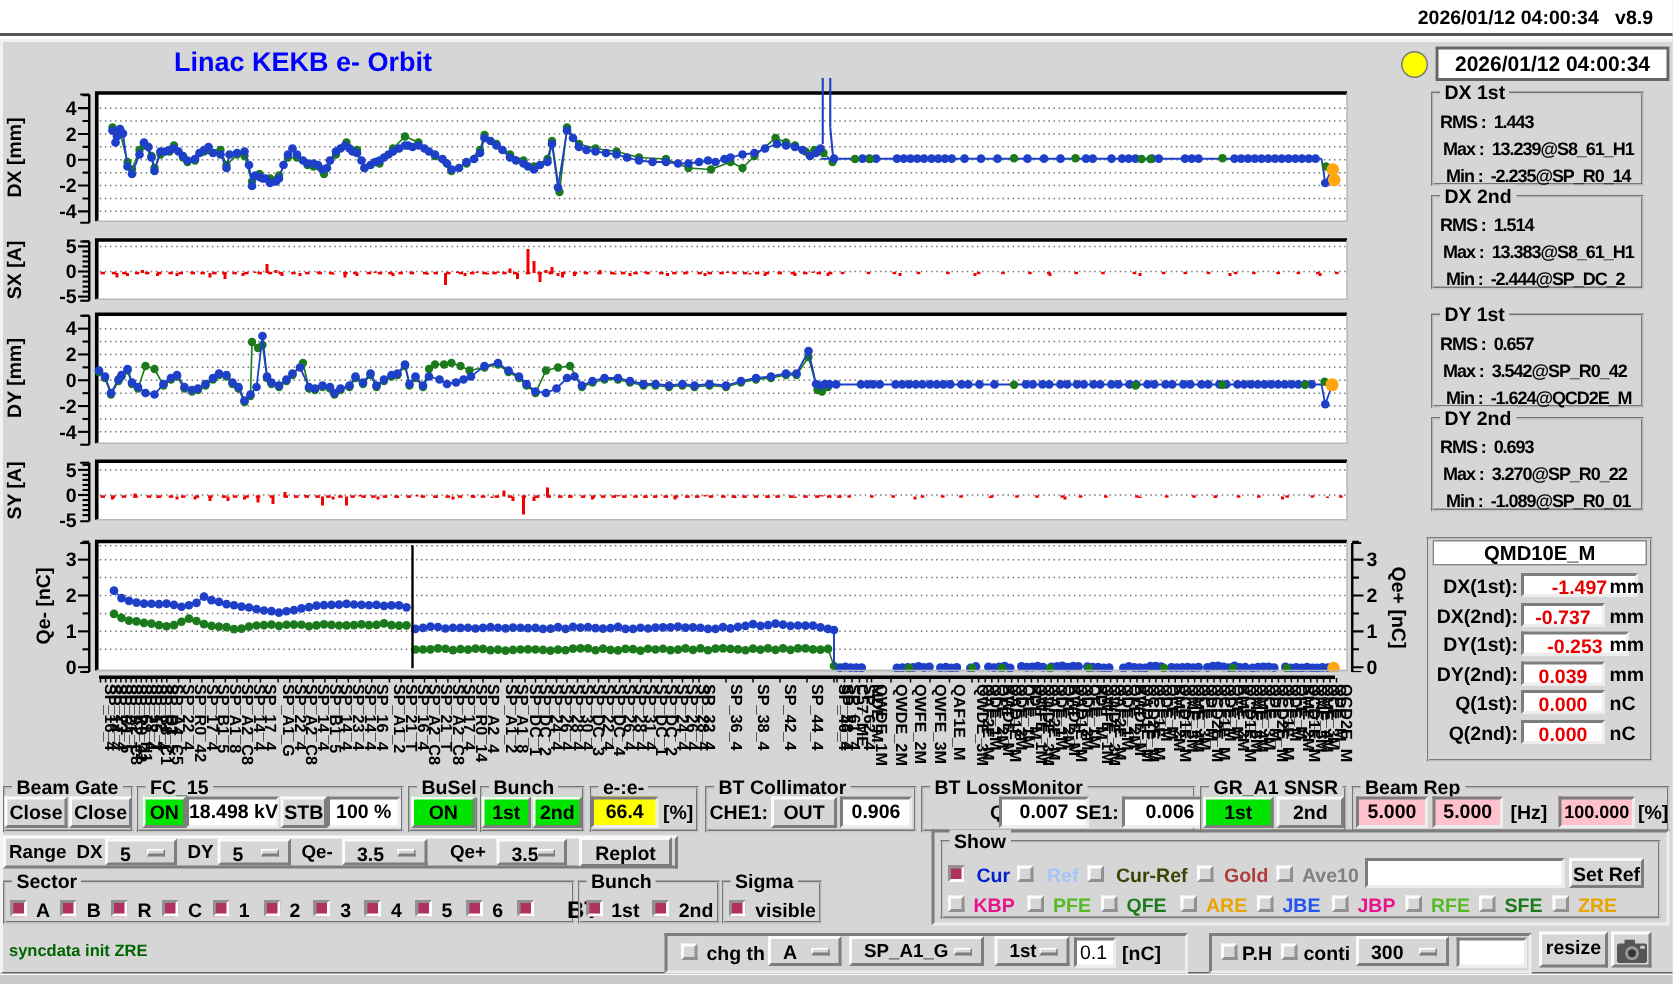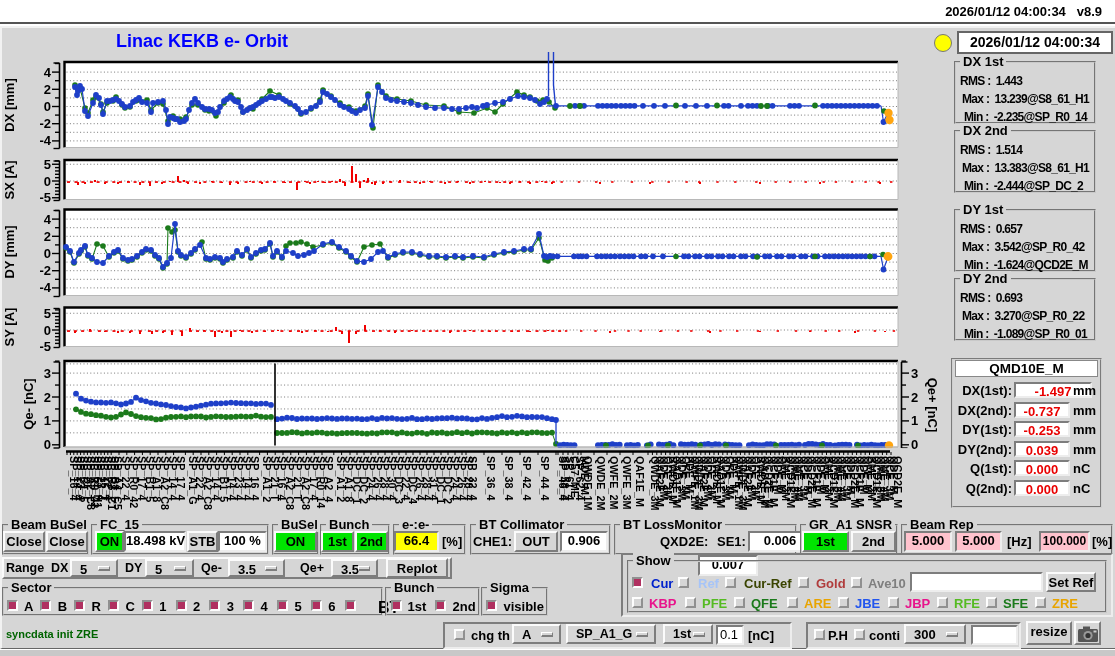--- a/index.html
+++ b/index.html
@@ -1501,21 +1501,21 @@
 <line x1="878.1" y1="426.0" x2="878.1" y2="429.0" stroke="#000" stroke-width="1"></line>
 <text x="881.3" y="430.0" font-size="10.8" font-weight="bold" fill="#000" transform="rotate(90 881.3 430.0)">QME_4M</text>
 <line x1="882.4" y1="426.0" x2="882.4" y2="429.0" stroke="#000" stroke-width="1"></line>
 <text x="885.6" y="430.0" font-size="10.8" font-weight="bold" fill="#000" transform="rotate(90 885.6 430.0)">QCE_3M</text>
 <line x1="886.7" y1="426.0" x2="886.7" y2="429.0" stroke="#000" stroke-width="1"></line>
 <text x="889.9" y="430.0" font-size="10.8" font-weight="bold" fill="#000" transform="rotate(90 889.9 430.0)">QDE_M</text>
 <line x1="891.0" y1="426.0" x2="891.0" y2="429.0" stroke="#000" stroke-width="1"></line>
 <text x="894.2" y="430.0" font-size="10.8" font-weight="bold" fill="#000" transform="rotate(90 894.2 430.0)">QCD2E_M</text>
 </svg>
 <div class="gf" style="left:2px;top:524px;width:87px;height:31px;"></div>
-<div class="gl" style="left:8px;top:517px;">Beam BuSel</div>
+<div class="gl" style="left:8px;top:517px;">Beam Gate</div>
 <div class="btn" style="left:3px;top:531px;width:42px;height:21px;">Close</div>
 <div class="btn" style="left:46px;top:531px;width:42px;height:21px;">Close</div>
 <div class="gf" style="left:91px;top:524px;width:178px;height:31px;"></div>
 <div class="gl" style="left:97px;top:517px;">FC_15</div>
 <div class="btn grn" style="left:95px;top:531px;width:29px;height:21px;">ON</div>
 <div class="ent" style="left:124px;top:531px;width:62px;height:21px;">18.498 kV</div>
 <div class="btn" style="left:187px;top:531px;width:31px;height:21px;">STB</div>
 <div class="ent" style="left:218px;top:531px;width:49px;height:21px;">100 %</div>
 <div class="gf" style="left:272px;top:524px;width:47px;height:31px;"></div>
 <div class="gl" style="left:278px;top:517px;">BuSel</div>
@@ -1529,21 +1529,21 @@
 <div class="ent yel" style="left:394px;top:531px;width:45px;height:21px;">66.4</div>
 <div style="position:absolute;left:442px;top:534px;font-size:13px;font-weight:bold;color:#000;white-space:nowrap;">[%]</div>
 <div class="gf" style="left:470px;top:524px;width:141px;height:31px;"></div>
 <div class="gl" style="left:476px;top:517px;">BT Collimator</div>
 <div style="position:absolute;left:473px;top:534px;font-size:13px;font-weight:bold;color:#000;white-space:nowrap;">CHE1:</div>
 <div class="btn" style="left:514px;top:531px;width:44px;height:21px;">OUT</div>
 <div class="ent" style="left:560px;top:531px;width:48px;height:21px;">0.906</div>
 <div class="gf" style="left:614px;top:524px;width:183px;height:31px;"></div>
 <div class="gl" style="left:620px;top:517px;">BT LossMonitor</div>
 <div style="position:absolute;left:616px;top:534px;font-size:13px;font-weight:bold;color:#000;white-space:nowrap;padding-left:44px;">QXD2E:</div>
-<div class="ent" style="left:698px;top:531px;width:60px;height:21px;margin-top:24px;">0.007</div>
+<div class="ent" style="left:666px;top:531px;width:60px;height:21px;">0.007</div>
 <div style="position:absolute;left:717px;top:534px;font-size:13px;font-weight:bold;color:#000;white-space:nowrap;">SE1:</div>
 <div class="ent" style="left:748px;top:531px;width:64px;height:21px;">0.006</div>
 <div class="gf" style="left:800px;top:524px;width:98px;height:31px;"></div>
 <div class="gl" style="left:806px;top:517px;">GR_A1 SNSR</div>
 <div class="btn grn" style="left:802px;top:531px;width:47px;height:21px;">1st</div>
 <div class="btn" style="left:851px;top:531px;width:45px;height:21px;">2nd</div>
 <div class="gf" style="left:901px;top:524px;width:212px;height:31px;"></div>
 <div class="gl" style="left:907px;top:517px;">Beam Rep</div>
 <div class="ent pnk" style="left:904px;top:531px;width:48px;height:21px;">5.000</div>
 <div class="ent pnk" style="left:955px;top:531px;width:47px;height:21px;">5.000</div>
@@ -1676,21 +1676,21 @@
 <div style="position:absolute;left:964px;top:326.5px;font-size:12px;font-weight:bold;color:#000;white-space:nowrap;letter-spacing:-0.7px;">Min&nbsp;:&nbsp; -1.089@SP_R0_01</div>
 <div class="gf2" style="left:951px;top:358px;width:151px;height:150px;"></div>
 <div class="tbox2" style="left:955px;top:360px;width:143px;height:17px;">QMD10E_M</div>
 <div style="position:absolute;left:955px;top:383.0px;font-size:13px;font-weight:bold;color:#000;white-space:nowrap;width:57px;text-align:right;">DX(1st):</div>
 <div class="ent red" style="left:1014px;top:382.0px;width:78px;height:16px;">-1.497</div>
 <div style="position:absolute;left:1073px;top:383.0px;font-size:13px;font-weight:bold;color:#000;white-space:nowrap;">mm</div>
 <div style="position:absolute;left:955px;top:402.6px;font-size:13px;font-weight:bold;color:#000;white-space:nowrap;width:57px;text-align:right;">DX(2nd):</div>
 <div class="ent red" style="left:1014px;top:401.6px;width:56px;height:16px;">-0.737</div>
 <div style="position:absolute;left:1073px;top:402.6px;font-size:13px;font-weight:bold;color:#000;white-space:nowrap;">mm</div>
 <div style="position:absolute;left:955px;top:422.2px;font-size:13px;font-weight:bold;color:#000;white-space:nowrap;width:57px;text-align:right;">DY(1st):</div>
-<div class="ent red" style="left:1014px;top:421.2px;width:56px;height:16px;">-0.253</div>
+<div class="ent red" style="left:1014px;top:421.2px;width:72px;height:16px;">-0.253</div>
 <div style="position:absolute;left:1073px;top:422.2px;font-size:13px;font-weight:bold;color:#000;white-space:nowrap;">mm</div>
 <div style="position:absolute;left:955px;top:441.8px;font-size:13px;font-weight:bold;color:#000;white-space:nowrap;width:57px;text-align:right;">DY(2nd):</div>
 <div class="ent red" style="left:1014px;top:440.8px;width:56px;height:16px;">0.039</div>
 <div style="position:absolute;left:1073px;top:441.8px;font-size:13px;font-weight:bold;color:#000;white-space:nowrap;">mm</div>
 <div style="position:absolute;left:955px;top:461.4px;font-size:13px;font-weight:bold;color:#000;white-space:nowrap;width:57px;text-align:right;">Q(1st):</div>
 <div class="ent red" style="left:1014px;top:460.4px;width:56px;height:16px;">0.000</div>
 <div style="position:absolute;left:1073px;top:461.4px;font-size:13px;font-weight:bold;color:#000;white-space:nowrap;">nC</div>
 <div style="position:absolute;left:955px;top:481.0px;font-size:13px;font-weight:bold;color:#000;white-space:nowrap;width:57px;text-align:right;">Q(2nd):</div>
 <div class="ent red" style="left:1014px;top:480.0px;width:56px;height:16px;">0.000</div>
 <div style="position:absolute;left:1073px;top:481.0px;font-size:13px;font-weight:bold;color:#000;white-space:nowrap;">nC</div>

